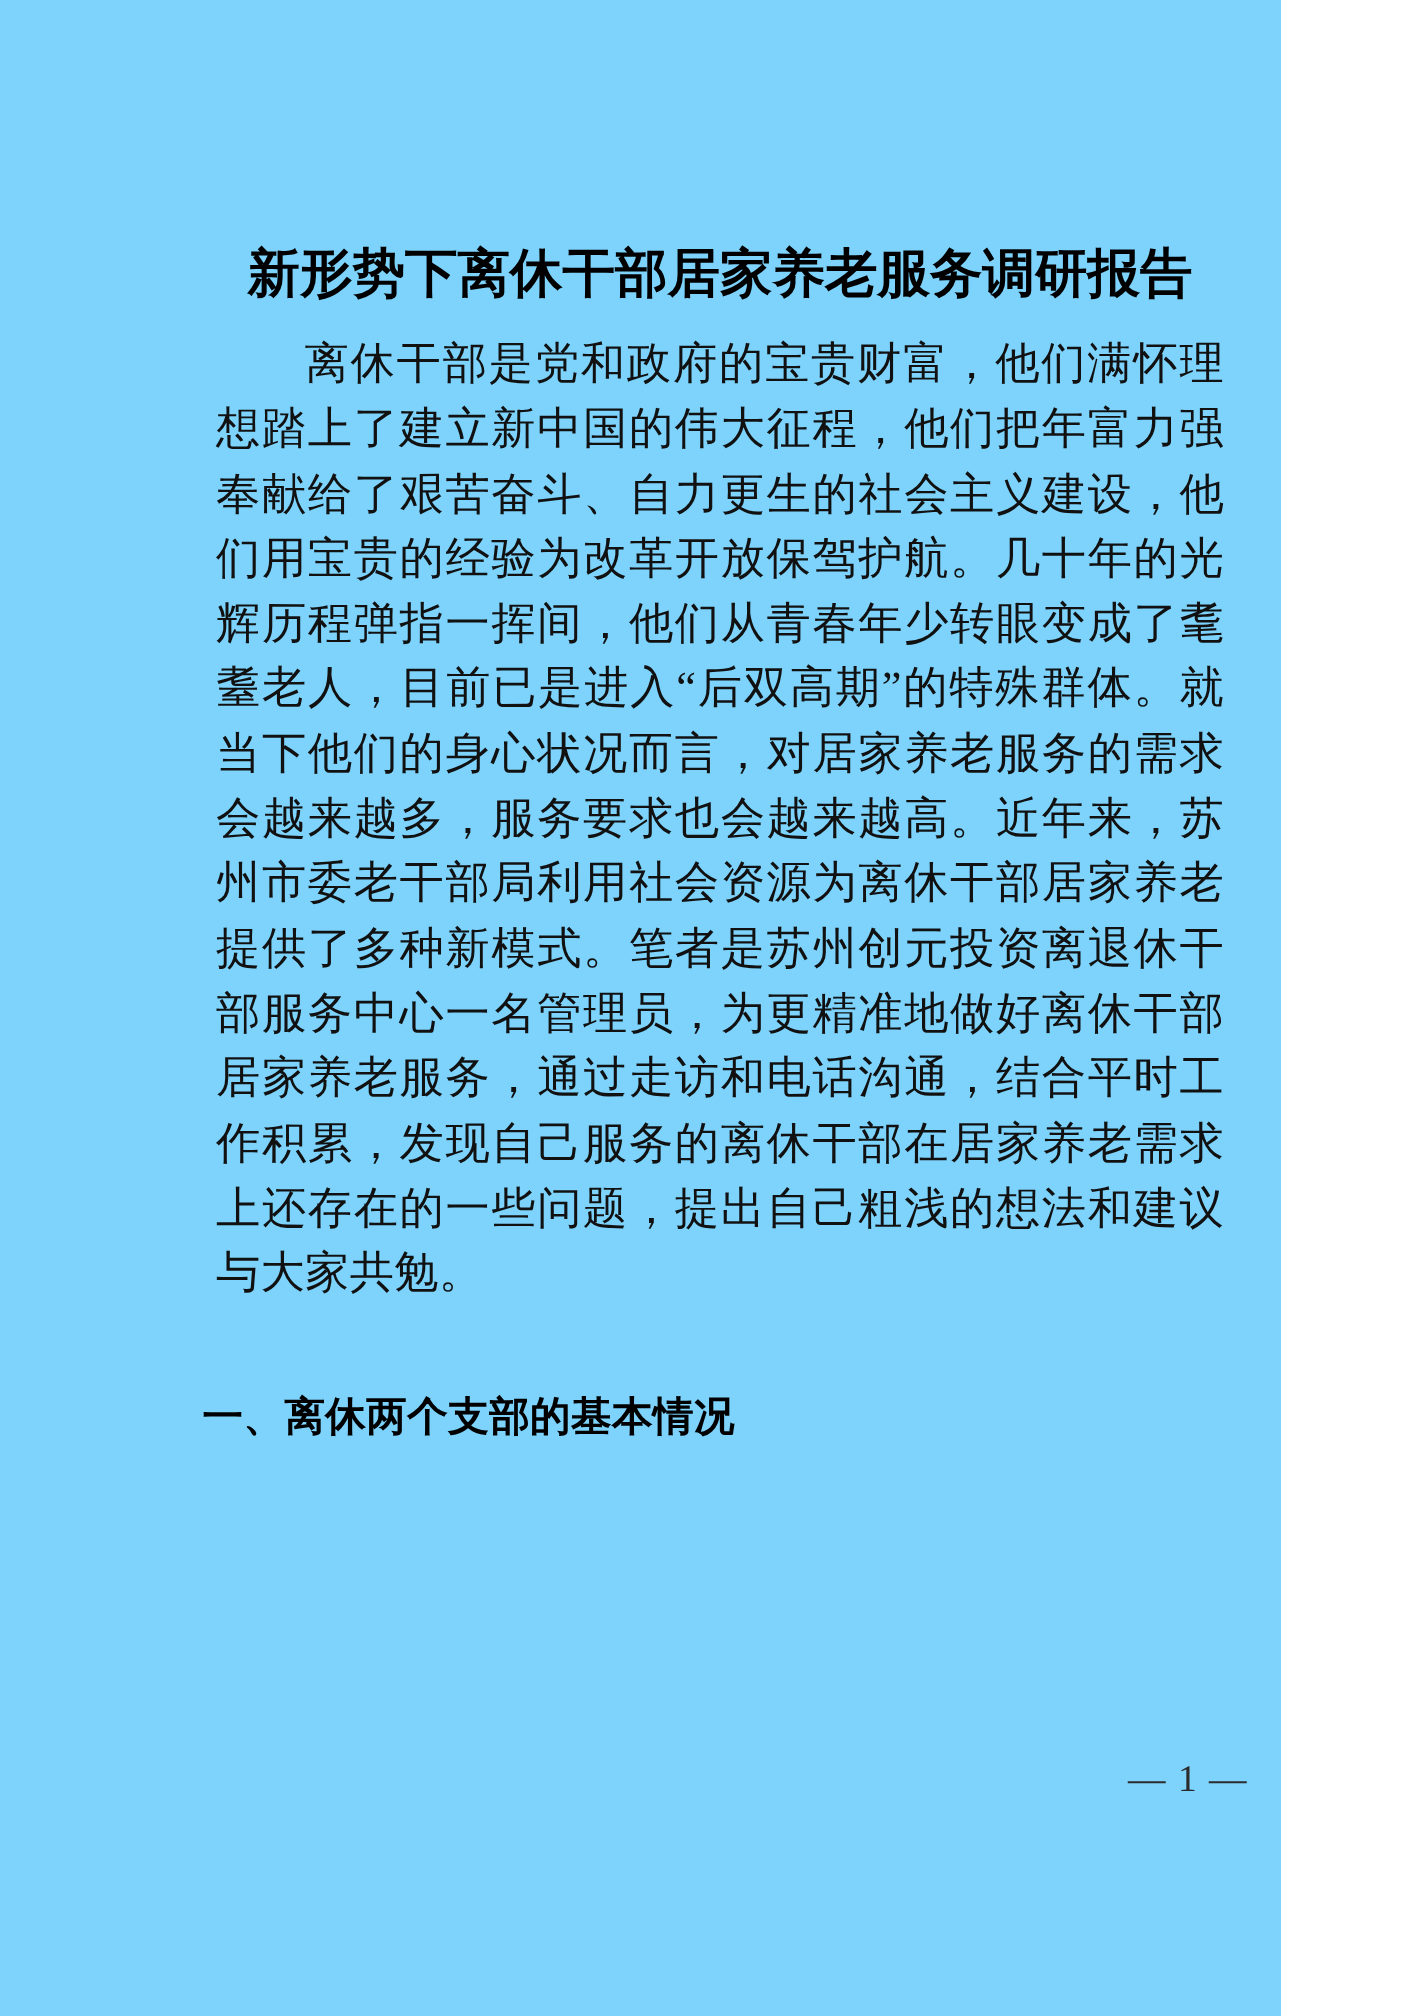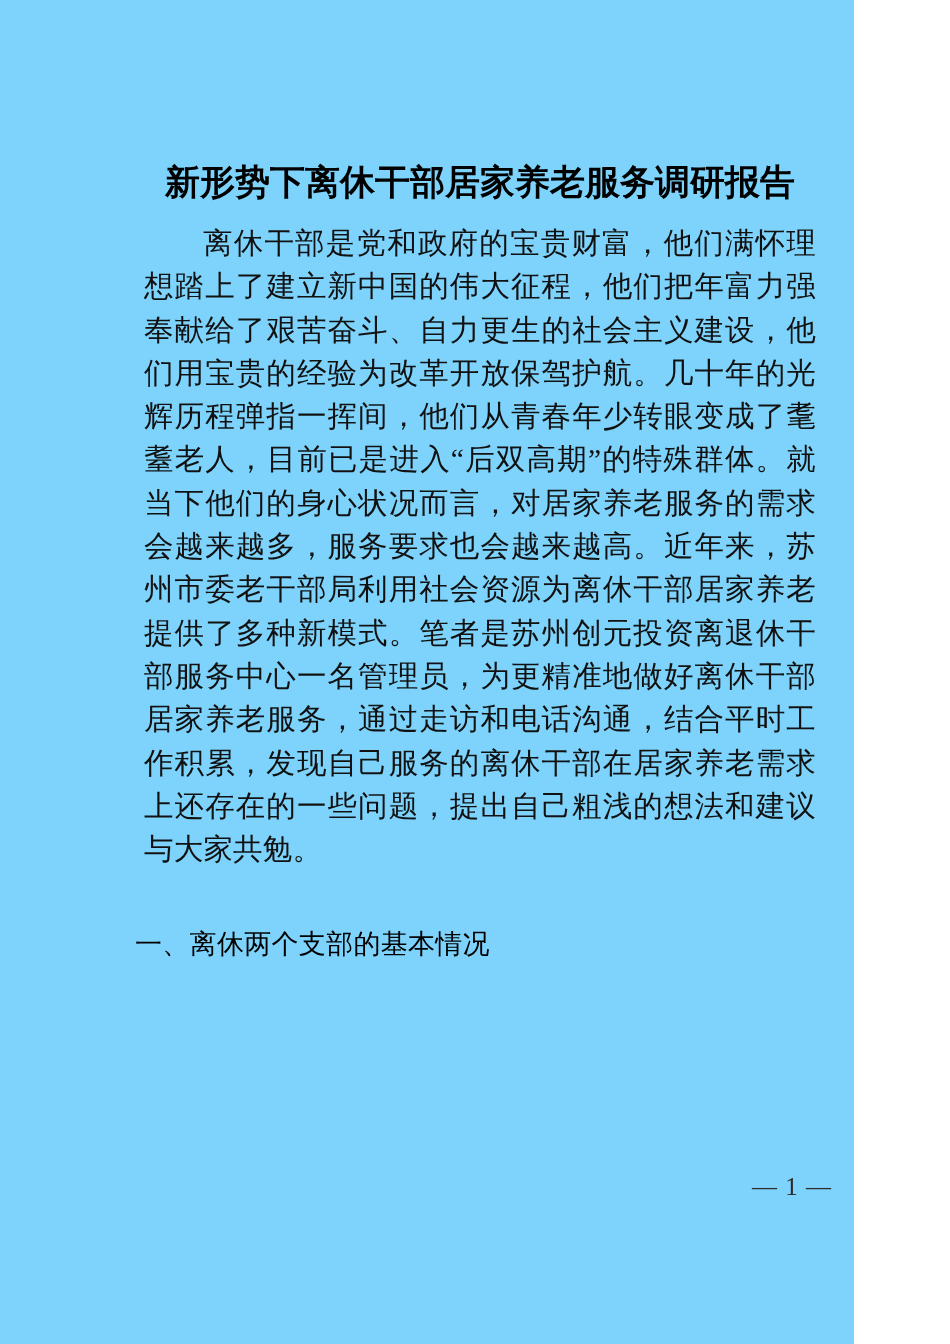--- a/index.html
+++ b/index.html
@@ -46,21 +46,21 @@
     text-align-last: left;
     text-justify: inter-character;
     margin: 16px;
     letter-spacing: 0.2px;
   }
   .indent2 { text-indent: 2em; }
 
   
   .section-heading {
     font-family: "Liberation Sans", "DejaVu Sans", sans-serif;
-    font-weight: normal;
+    font-weight: bold;
     font-size: 27px;
     line-height: 40px;
     color: #000000;
     margin: 0;
     padding-left: 7px;
     letter-spacing: 0.3px;
   }
 
   
   .body-hei {

